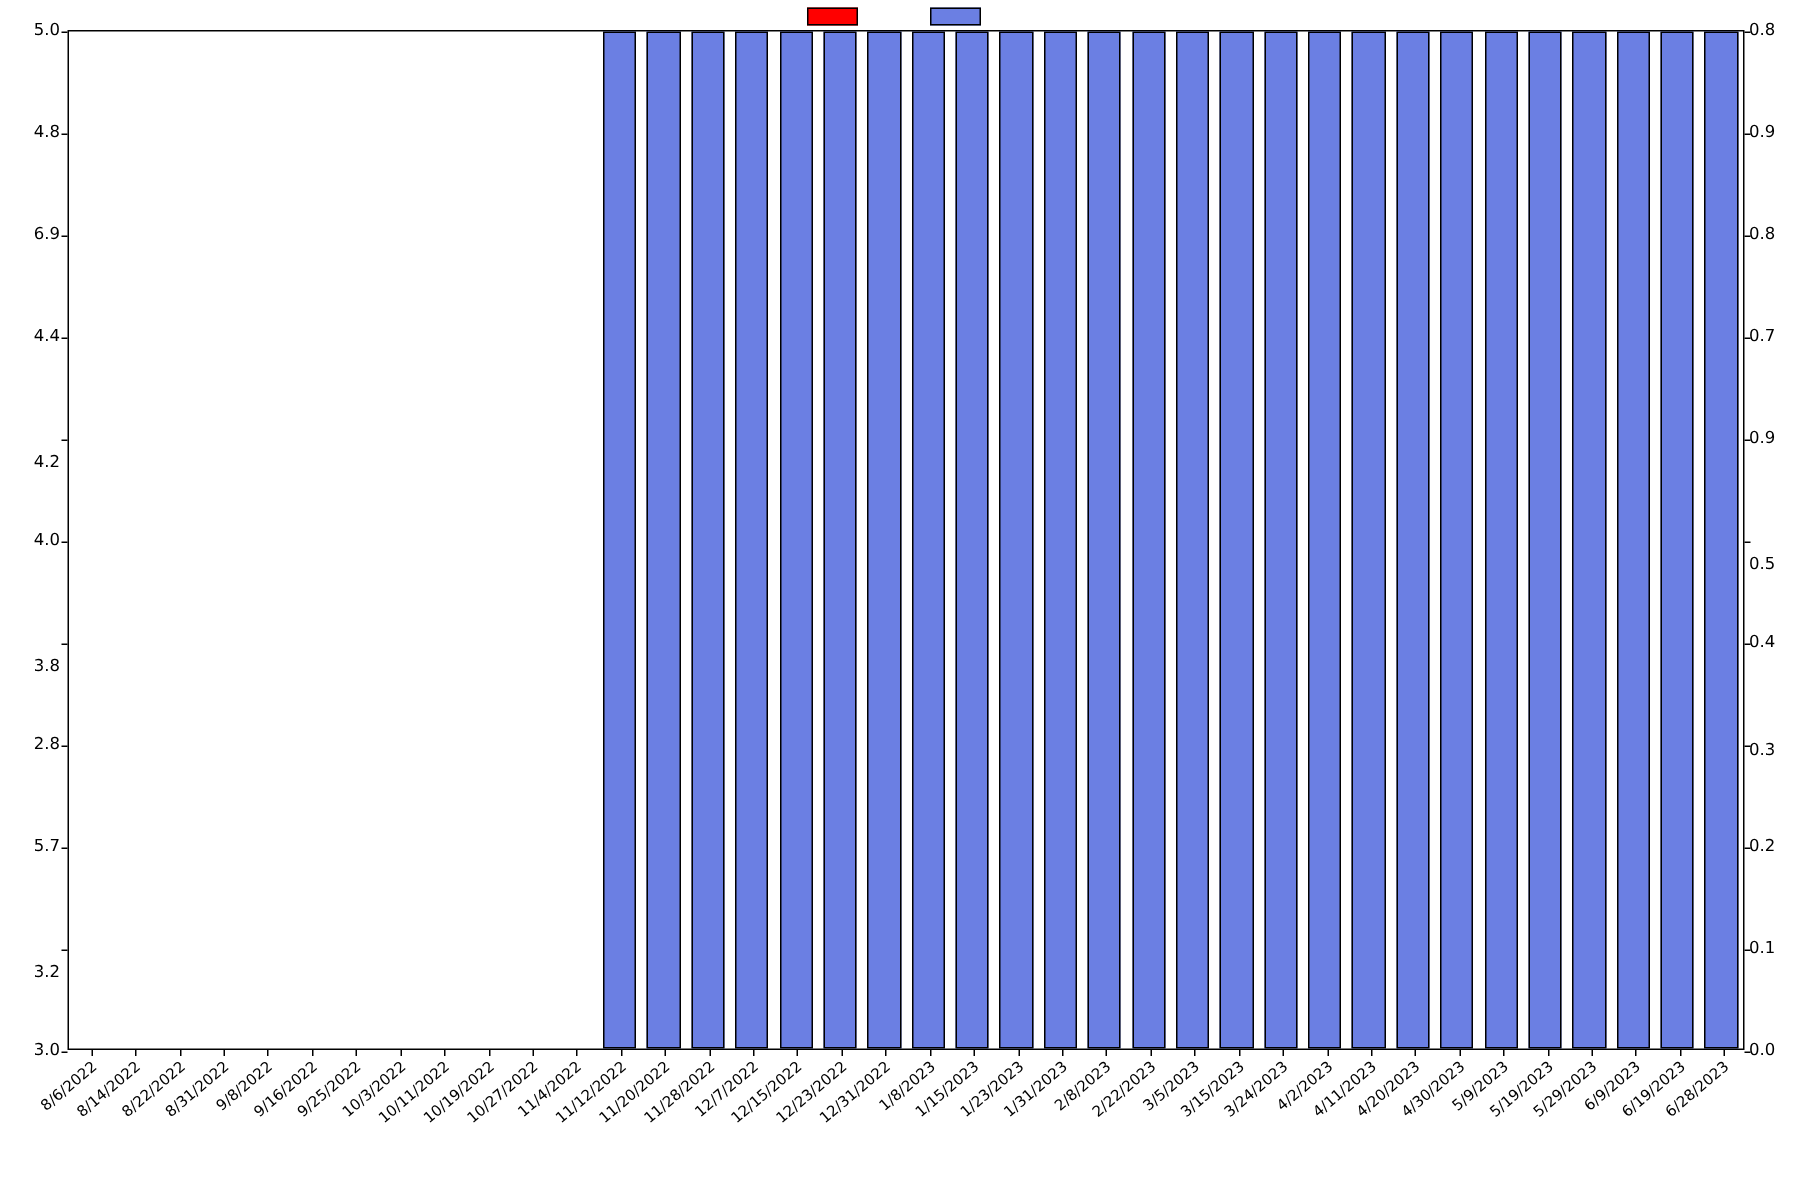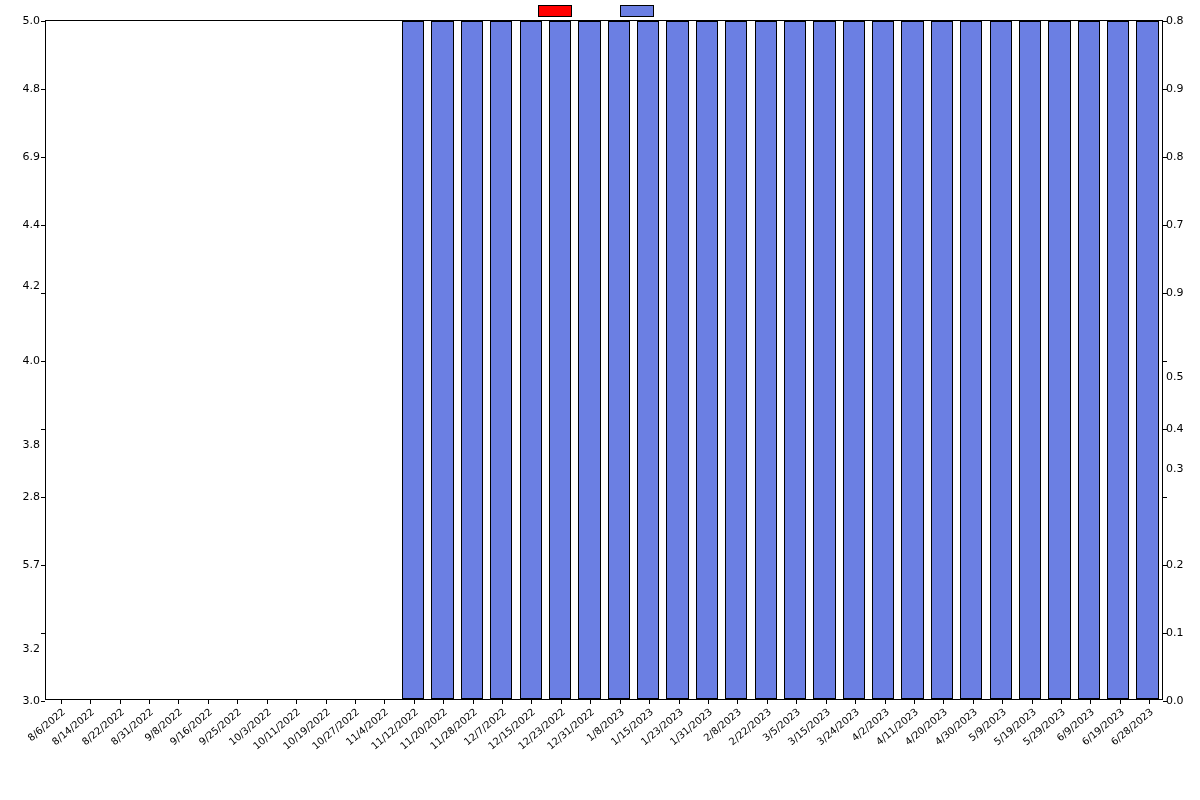--- a/index.html
+++ b/index.html
@@ -153,21 +153,21 @@
     </div>
   </div>
 
   <div class="y-axis-left" id="y-axis-left">
       <div class="y-tick-l" style="top: 680px;">3.0</div>
       <div class="y-tick-l" style="top: 628px;">3.2</div>
       <div class="y-tick-l" style="top: 544px;">5.7</div>
       <div class="y-tick-l" style="top: 476px;">2.8</div>
       <div class="y-tick-l" style="top: 424px;">3.8</div>
       <div class="y-tick-l" style="top: 340px;">4.0</div>
-      <div class="y-tick-l" style="top: 265px;">4.2</div>
+      <div class="y-tick-l" style="top: 288px;">4.2</div>
       <div class="y-tick-l" style="top: 204px;">4.4</div>
       <div class="y-tick-l" style="top: 136px;">6.9</div>
       <div class="y-tick-l" style="top: 68px;">4.8</div>
       <div class="y-tick-l" style="top: 0px;">5.0</div>
     </div>
 
   <div class="plot-area">
     <div class="bars" id="bars">
         <div class="bar-slot"></div>
         <div class="bar-slot"></div>
@@ -325,21 +325,21 @@
         <div class="tickmark-b" style="left: 1044.45px;"></div>
         <div class="tickmark-b" style="left: 1073.87px;"></div>
         <div class="tickmark-b" style="left: 1103.29px;"></div>
       </div>
   </div>
 
   <div class="y-axis-right" id="y-axis-right">
       <div class="y-tick-r" style="top: 680px;">0.0</div>
       <div class="y-tick-r" style="top: 612px;">0.1</div>
       <div class="y-tick-r" style="top: 544px;">0.2</div>
-      <div class="y-tick-r" style="top: 448px;">0.3</div>
+      <div class="y-tick-r" style="top: 480px;">0.3</div>
       <div class="y-tick-r" style="top: 408px;">0.4</div>
       <div class="y-tick-r" style="top: 356px;">0.5</div>
       <div class="y-tick-r" style="top: 272px;">0.9</div>
       <div class="y-tick-r" style="top: 204px;">0.7</div>
       <div class="y-tick-r" style="top: 136px;">0.8</div>
       <div class="y-tick-r" style="top: 68px;">0.9</div>
       <div class="y-tick-r" style="top: 0px;">0.8</div>
     </div>
 
   <div class="x-ticks" id="x-ticks">

